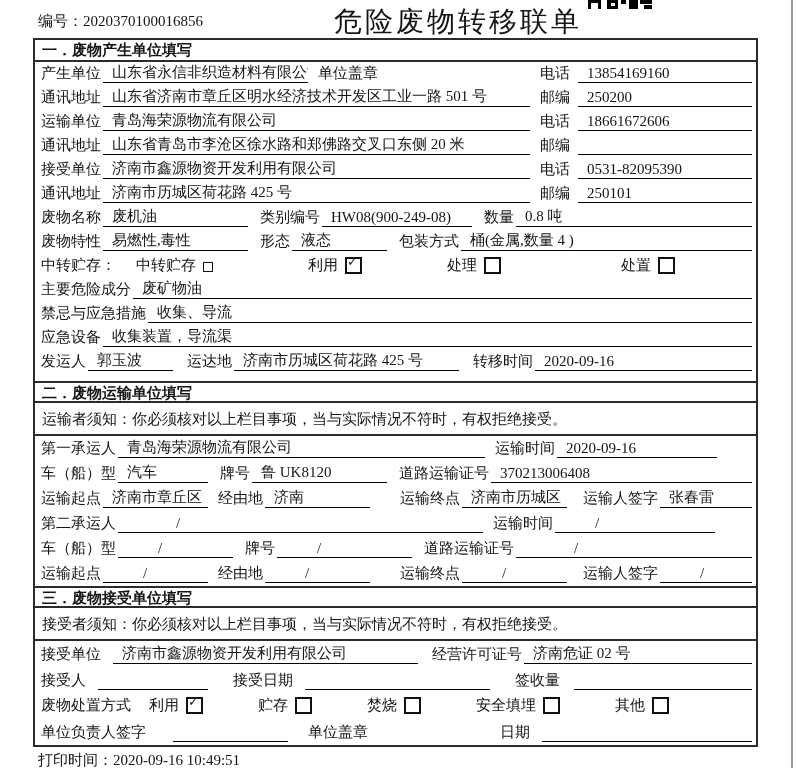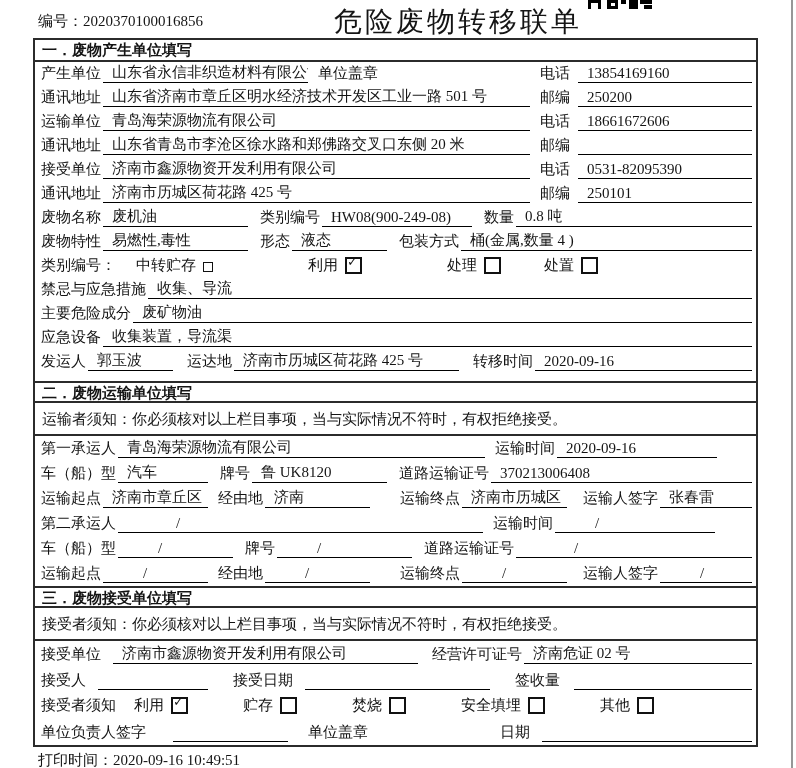--- a/index.html
+++ b/index.html
@@ -22,21 +22,21 @@
   .s3 .row{height:26px;}
   .row.cbrow{align-items:center;padding-bottom:2px;}
   .lbl{white-space:nowrap;flex:0 0 auto;margin-right:2px;}
   .u{border-bottom:1px solid #000;white-space:nowrap;padding:0 2px 0 9px;box-sizing:border-box;overflow:hidden;flex:0 0 auto;}
   .grow{flex:1 1 auto;}
   .mr10{margin-right:10px;}
   .mr35{margin-right:35px;}
   .mr55{margin-right:55px;}
   .mr85{margin-right:85px;}
   .mr95{margin-right:95px;}
-  .mr105{margin-right:43px;}
+  .mr105{margin-right:120px;}
   .ml10{margin-left:10px;}
   .ml12{margin-left:12px;}
   .ml14{margin-left:14px;}
   .ml16{margin-left:16px;}
   .ml18{margin-left:18px;}
   .ml20{margin-left:20px;}
   .ml25{margin-left:25px;}
   .ml30{margin-left:30px;}
   .w85{width:85px;}  .w90{width:90px;}  .w95{width:95px;}
   .w105{width:105px;}.w110{width:110px;}.w115{width:115px;}
@@ -152,47 +152,47 @@
       <div class="row">
         <span class="lbl">废物特性</span>
         <span class="u w145">易燃性,毒性</span>
         <span class="lbl ml12">形态</span>
         <span class="u w95">液态</span>
         <span class="lbl ml12">包装方式</span>
         <span class="u grow">桶(金属,数量 4 )</span>
       </div>
 
       <div class="row cbrow">
-        <span class="lbl">类别编号：</span>
+        <span class="lbl">中转贮存：</span>
         <span class="opt ml18 mr95">
           <span>中转贮存</span>
           <span class="cb small"></span>
         </span>
         <span class="opt mr85">
           <span>利用</span>
           <span class="cb checked"></span>
         </span>
         <span class="opt mr105">
           <span>处理</span>
           <span class="cb"></span>
         </span>
         <span class="opt">
           <span>处置</span>
           <span class="cb"></span>
         </span>
       </div>
 
       <div class="row">
+        <span class="lbl">主要危险成分</span>
+        <span class="u grow">废矿物油</span>
+      </div>
+
+      <div class="row">
         <span class="lbl">禁忌与应急措施</span>
         <span class="u grow">收集、导流</span>
-      </div>
-
-      <div class="row">
-        <span class="lbl">主要危险成分</span>
-        <span class="u grow">废矿物油</span>
       </div>
 
       <div class="row">
         <span class="lbl">应急设备</span>
         <span class="u grow">收集装置，导流渠</span>
       </div>
 
       <div class="row">
         <span class="lbl">发运人</span>
         <span class="u w85">郭玉波</span>
@@ -277,21 +277,21 @@
       <div class="row">
         <span class="lbl">接受人</span>
         <span class="u w110 ml10"></span>
         <span class="lbl ml25">接受日期</span>
         <span class="u w185 ml10"></span>
         <span class="lbl ml25">签收量</span>
         <span class="u grow ml12"></span>
       </div>
 
       <div class="row cbrow">
-        <span class="lbl">接受者须知</span>
+        <span class="lbl">废物处置方式</span>
         <span class="opt ml16 mr55">
           <span>利用</span>
           <span class="cb checked"></span>
         </span>
         <span class="opt mr55">
           <span>贮存</span>
           <span class="cb"></span>
         </span>
         <span class="opt mr55">
           <span>焚烧</span>

